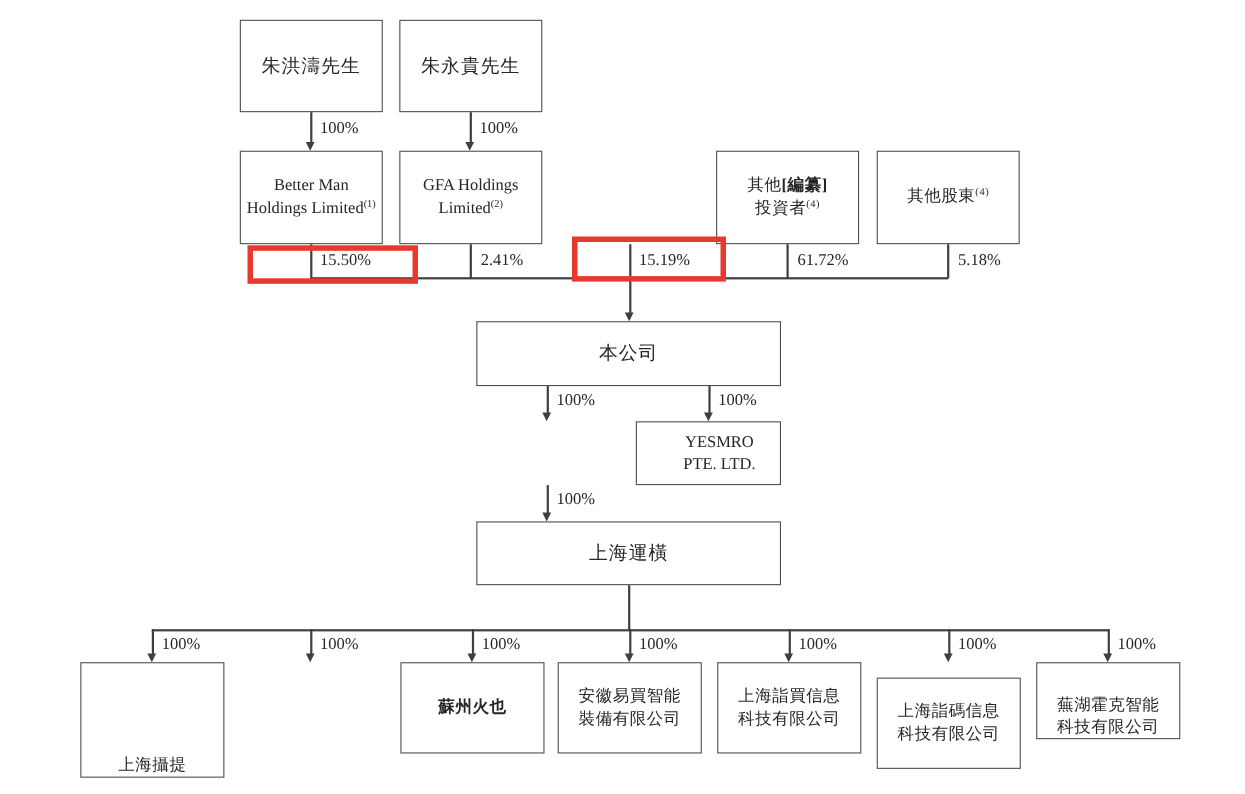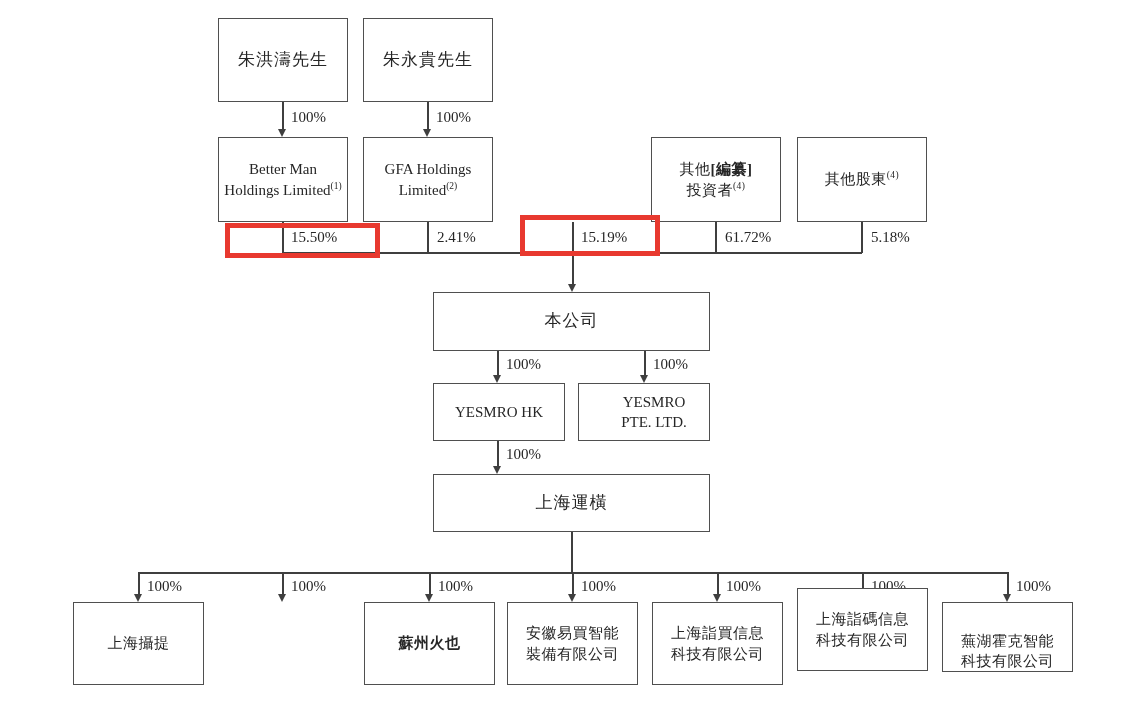--- a/index.html
+++ b/index.html
@@ -125,25 +125,20 @@
   </div>
 
   <div class="vl" style="left:497px;top:351px;height:25px;"></div>
   <div class="arr" style="left:493px;top:375px;"></div>
   <span class="pct" style="left:506px;top:356px;">100%</span>
 
   <div class="vl" style="left:644px;top:351px;height:25px;"></div>
   <div class="arr" style="left:640px;top:375px;"></div>
   <span class="pct" style="left:653px;top:356px;">100%</span>
 
-  <div class="box eng-md" style="left:433px;top:383px;width:132px;height:58px;">
-    <div class="bx-label">
-        <span class="ln">YESMRO HK</span>
-      </div>
-  </div>
   <div class="box eng-md" style="left:578px;top:383px;width:132px;height:58px;padding-left:20px;">
     <div class="bx-label">
       <span class="ln">YESMRO</span>
       <span class="ln">PTE. LTD.</span>
     </div>
   </div>
 
   <div class="vl" style="left:497px;top:441px;height:26px;"></div>
   <div class="arr" style="left:493px;top:466px;"></div>
   <span class="pct" style="left:506px;top:446px;">100%</span>
@@ -178,21 +173,21 @@
   <span class="pct" style="left:726px;top:578px;">100%</span>
 
   <div class="vl" style="left:862px;top:572px;height:23px;"></div>
   <div class="arr" style="left:858px;top:594px;"></div>
   <span class="pct" style="left:871px;top:578px;">100%</span>
 
   <div class="vl" style="left:1007px;top:572px;height:23px;"></div>
   <div class="arr" style="left:1003px;top:594px;"></div>
   <span class="pct" style="left:1016px;top:578px;">100%</span>
 
-  <div class="box cjk-md" style="left:73px;top:602px;width:131px;height:83px;">
+  <div class="box cjk-md" style="left:73px;top:602px;width:131px;height:105px;align-items:flex-end;">
     <div class="bx-label">
         <span class="ln">上海攝提</span>
       </div>
   </div>
   <div class="box cjk-md" style="left:364px;top:602px;width:131px;height:83px;font-weight:bold;">
     <div class="bx-label">
         <span class="ln">蘇州火也</span>
       </div>
   </div>
   <div class="box cjk-md" style="left:507px;top:602px;width:131px;height:83px;">
@@ -200,21 +195,21 @@
       <span class="ln">安徽易買智能</span>
       <span class="ln">裝備有限公司</span>
     </div>
   </div>
   <div class="box cjk-md" style="left:652px;top:602px;width:131px;height:83px;">
     <div class="bx-label">
       <span class="ln">上海詣買信息</span>
       <span class="ln">科技有限公司</span>
     </div>
   </div>
-  <div class="box cjk-md" style="left:797px;top:588px;width:131px;height:83px;">
+  <div class="box cjk-md" style="left:797px;top:616px;width:131px;height:83px;">
     <div class="bx-label">
       <span class="ln">上海詣碼信息</span>
       <span class="ln">科技有限公司</span>
     </div>
   </div>
   <div class="box cjk-md" style="left:942px;top:602px;width:131px;height:70px;align-items:flex-end;">
     <div class="bx-label">
       <span class="ln">蕪湖霍克智能</span>
       <span class="ln">科技有限公司</span>
     </div>

